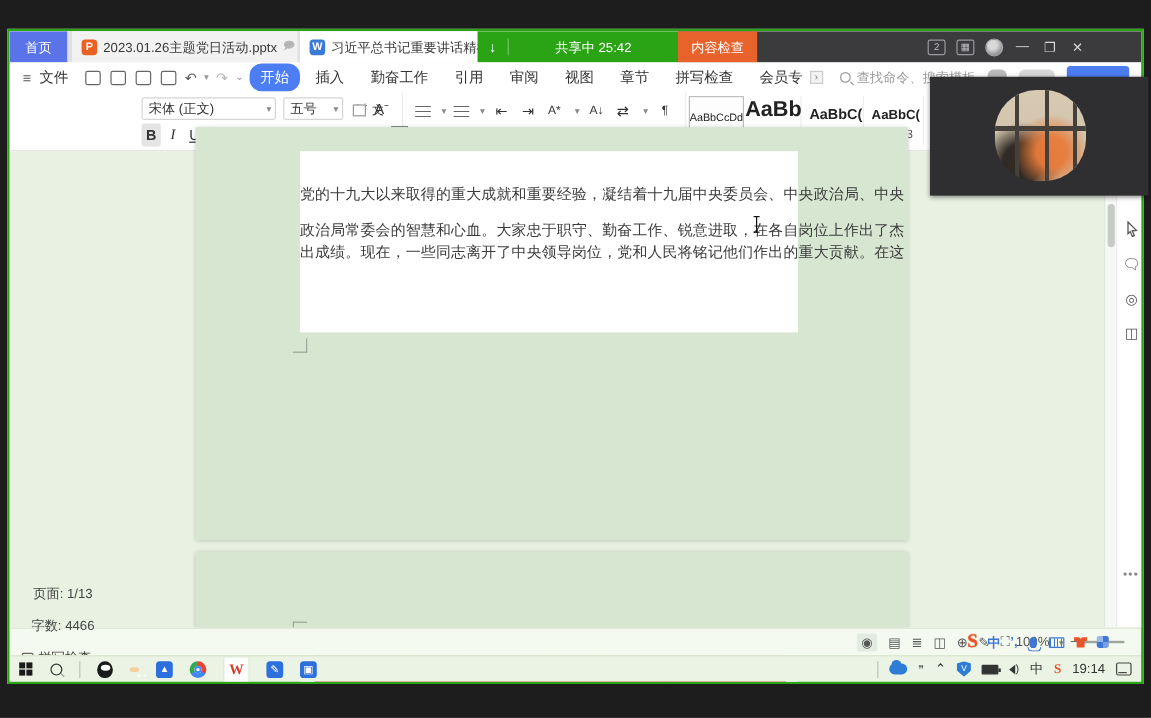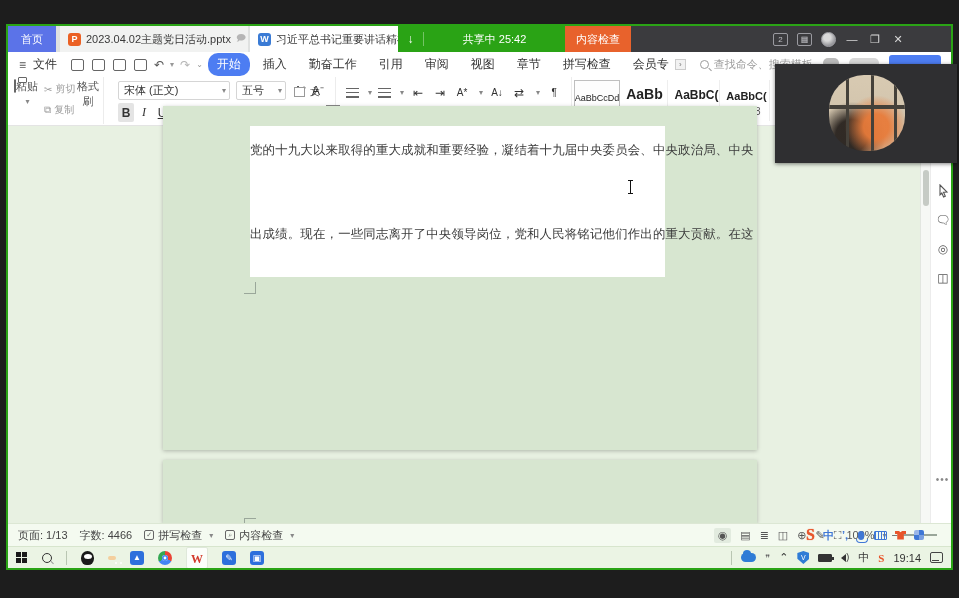--- a/index.html
+++ b/index.html
@@ -50,21 +50,21 @@
   .combo{border:1px solid #d5d5d5;border-radius:2px;height:19px;display:flex;align-items:center;font-size:11px;color:#333;padding:0 3px 0 5px;background:#fff;justify-content:space-between;}
   .car{color:#888;font-size:8px;margin-left:3px;}
   .fbtn{display:inline-flex;align-items:center;justify-content:center;height:19px;min-width:16px;padding:0 2px;font-size:12px;color:#333;}
   .fbtn.sel{background:#e4e4e4;border-radius:2px;}
   .frow{position:absolute;display:flex;align-items:center;gap:2px;}
   .il{width:13px;height:10px;background:repeating-linear-gradient(to bottom,#666 0 1.2px,transparent 1.2px 4.2px);}
   .halfbox{width:11px;height:10px;border:1px solid #777;background:linear-gradient(135deg,#aaa 50%,#fff 50%);}
   .ustrip{display:block;width:12px;height:2.6px;margin-top:-1px;}
   .stylecell{position:absolute;top:3px;width:46px;height:41px;text-align:center;border-right:1px solid #eee;}
   .stylecell .pv{font-size:9px;color:#222;height:22px;display:flex;align-items:flex-end;justify-content:center;}
-  .stylecell .pv.big{font-size:14px;font-weight:bold;}
+  .stylecell .pv.big{font-size:18px;font-weight:bold;}
   .stylecell .lb{font-size:10px;color:#555;margin-top:3px;}
   .stylecell.sel{border:1px solid #bfbfbf;background:#fdfdfd;}
   #style-arrows{position:absolute;left:772px;top:3px;width:12px;height:41px;display:flex;flex-direction:column;justify-content:space-between;align-items:center;color:#888;font-size:7px;}
   
   #docarea{position:absolute;left:0;top:100px;width:100%;height:397px;background:#e8f1e2;}
   .page{position:absolute;left:155px;width:594px;background:#d7e6d0;box-shadow:0 1px 4px rgba(0,0,0,.25);}
   #page1{top:-20px;height:344px;}
   #page2{top:334px;height:80px;padding:0;height:63px;}
   #page2{height:63px;}
   #p1-white{position:absolute;left:87px;top:20px;width:415px;height:151px;background:#fff;}
@@ -76,21 +76,21 @@
   #p2-white{position:absolute;left:87px;top:64px;width:415px;height:99px;background:#fff;}
   #p2-img{position:absolute;left:12px;top:16px;width:393px;height:83px;overflow:hidden;background:linear-gradient(90deg,#b93a2c 0%,#cd4936 18%,#c03b2b 38%,#d04c38 55%,#bf3a2a 75%,#cb4734 100%);}
   #vscroll{position:absolute;left:912px;top:0;width:10px;height:100%;background:#f6f8f5;border-left:1px solid #e2e6e0;}
   #vthumb{position:absolute;left:1.5px;top:44px;width:6px;height:36px;background:#c6cbc5;border-radius:3px;}
   #side-tools{position:absolute;left:922px;top:0;width:25px;height:100%;background:#fff;border-left:1px solid #ececec;display:flex;flex-direction:column;align-items:center;padding-top:58px;gap:15px;color:#555;}
   .sico{font-size:12px;color:#555;}
   .cursor-svg{width:13px;height:14px;}
   #side-more{position:absolute;left:922px;top:348px;width:25px;text-align:center;color:#888;font-size:10px;letter-spacing:1px;}
   
   #statusbar{position:absolute;left:0;top:497px;width:100%;height:23px;background:#f4faf0;border-top:1px solid #dce7d4;display:flex;align-items:center;font-size:11px;color:#444;}
-  #statusbar .lft{display:flex;align-items:center;gap:12px;padding-left:10px;}
+  #statusbar .lft{display:flex;align-items:center;gap:12px;padding-left:10px;flex-direction:column;}
   .chk{width:10px;height:10px;border:1.2px solid #666;border-radius:2px;font-size:7px;display:inline-flex;align-items:center;justify-content:center;color:#666;}
   #statusbar .rgt{position:absolute;right:14px;display:flex;align-items:center;gap:9px;color:#555;}
   .eyebox{background:#e2ebdf;border-radius:2px;padding:1px 4px;}
   .vico{font-size:11px;color:#555;}
   #zoomctl{display:flex;align-items:center;gap:5px;}
   #zslider{width:34px;height:1.4px;background:#9aa69a;}
   
   #sogou{position:absolute;left:798px;top:499px;display:flex;align-items:center;gap:8px;height:20px;}
   #sogou .slogo{color:#e8552b;font-weight:bold;font-size:16px;font-family:"Liberation Serif",serif;text-shadow:0 0 1px #e8552b;}
   #sogou .b{color:#3f77d6;font-size:11px;font-weight:bold;}
@@ -149,21 +149,21 @@
         <span class="avatar"></span>
         <span class="winbtn">—</span>
         <span class="winbtn">❐</span>
         <span class="winbtn">✕</span>
       </div>
       <div class="tab" id="tab-home">
           <span>首页</span>
         </div>
       <div class="tab" id="tab-doc1">
         <span class="appico p">P</span>
-        <span>2023.04.02主题党日活动.pptx</span>
+        <span>2023.01.26主题党日活动.pptx</span>
         <span class="tab-ghost">🗩</span>
         <span class="tab-ghost">●</span>
       </div>
       <div class="tab" id="tab-doc2">
         <span class="appico w">W</span>
         <span>习近平总书记重要讲话精神学习</span>
       </div>
       <div id="share-seg">
         <span id="share-dl">↓</span>
         <span id="share-status">共享中 25:42</span>
@@ -199,40 +199,20 @@
         <span>查找命令、搜索模板</span>
       </div>
       <div id="menubar-right">
         <span class="cloudish"></span>
         <span class="cloudish" style="width:30px;background:#d8d8d8"></span>
         <span class="share-blue"></span>
       </div>
     </div>
 
     <div id="toolbar">
-      <div class="tgroup" style="left:0;width:96px;">
-        <div class="bigbtn" style="left:4px;top:2px;width:28px;">
-          <span class="clipico"></span>
-          <span>粘贴</span><span class="car">▾</span>
-        </div>
-        <div style="position:absolute;left:36px;top:5px;">
-          <div class="smallbtn">
-              <span>✂</span>
-              <span>剪切</span>
-            </div>
-          <div class="smallbtn" style="margin-top:7px">
-              <span>⧉</span>
-              <span>复制</span>
-            </div>
-        </div>
-        <div class="bigbtn" style="left:66px;top:2px;width:28px;">
-          <span class="brushico"></span>
-          <span>格式刷</span>
-        </div>
-      </div>
 
       <div class="tgroup" style="left:96px;width:232px;">
         <div class="combo" style="position:absolute;left:14px;top:4px;width:112px;">
           <span>宋体 (正文)</span>
             <span class="car">▾</span>
         </div>
         <div class="combo" style="position:absolute;left:132px;top:4px;width:50px;">
           <span>五号</span>
             <span class="car">▾</span>
         </div>
@@ -325,22 +305,23 @@
         </div>
       <div class="bigbtn" style="left:790px;top:2px;width:40px;">
         <span style="display:block;width:16px;height:14px;border:1.2px solid #666;margin:2px auto 2px;"></span>
         <span>文字排</span>
       </div>
     </div>
 
     <div id="docarea">
       <div class="page" id="page1">
         <div id="p1-white">
-          <div class="docline" style="top:16px;">党的十九大以来取得的重大成就和重要经验，凝结着十九届中央委员会、中央政治局、中央</div>
-          <div class="docline" style="top:100px;">出成绩。现在，一些同志离开了中央领导岗位，党和人民将铭记他们作出的重大贡献。在这</div>
+          <div class="docline" style="top:28px;">党的十九大以来取得的重大成就和重要经验，凝结着十九届中央委员会、中央政治局、中央</div>
+          <div class="docline" style="top:58px;">政治局常委会的智慧和心血。大家忠于职守、勤奋工作、锐意进取，在各自岗位上作出了杰</div>
+          <div class="docline" style="top:76px;">出成绩。现在，一些同志离开了中央领导岗位，党和人民将铭记他们作出的重大贡献。在这</div>
           <div id="caret"></div>
         </div>
         <div class="cropmark" style="left:81px;top:176px;transform:rotate(180deg);"></div>
       </div>
       <div class="page" id="page2">
         <div id="p2-white">
           <div class="cropmark" style="left:-6px;top:-6px;"></div>
           <div id="p2-img">
             
             

